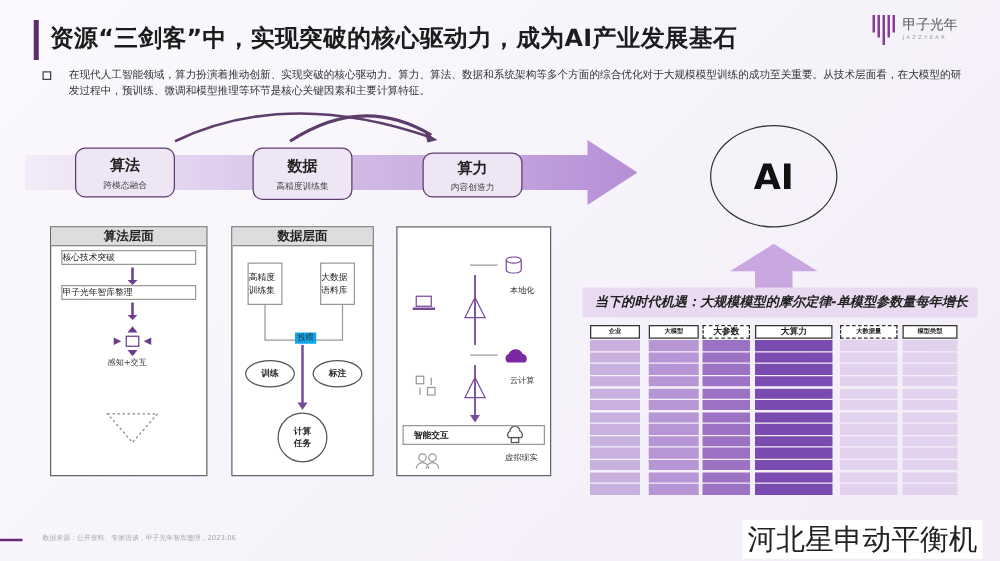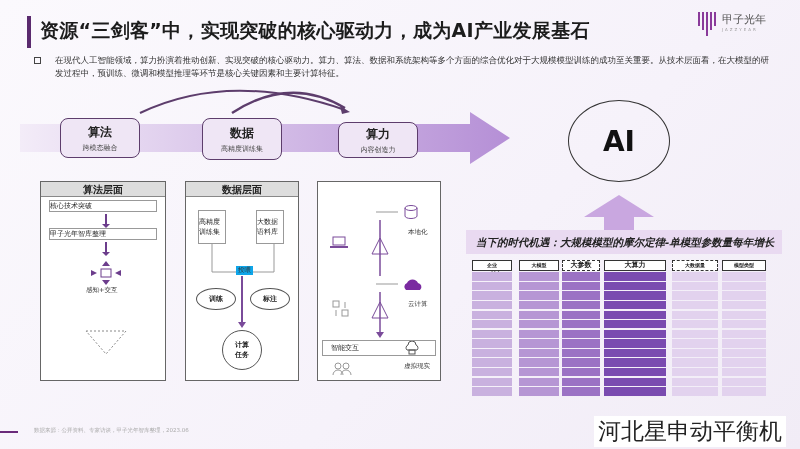--- a/index.html
+++ b/index.html
@@ -149,21 +149,21 @@
   <svg style="position:absolute;left:84px;top:95px" width="22" height="14">
     <path d="M4,13 a4,4 0 0 1 1,-7 a6,6 0 0 1 11,0 a4,4 0 0 1 2,7 z" fill="#7a2aa0"></path>
   </svg>
   <div class="lbl" style="left:90px;top:118px">云计算</div>
   <svg style="position:absolute;left:14px;top:118px" width="18" height="18">
     <rect x="1" y="1" width="6" height="6" fill="none" stroke="#999"></rect>
       <rect x="10" y="10" width="6" height="6" fill="none" stroke="#999"></rect>
     <line x1="13" y1="2" x2="13" y2="8" stroke="#999"></line>
       <line x1="4" y1="10" x2="4" y2="16" stroke="#999"></line>
   </svg>
-  <div class="box" style="left:4px;top:158px;width:114px;height:16px;text-align:left;padding-left:8px;line-height:15px;font-weight:normal">
+  <div class="box" style="left:4px;top:158px;width:114px;height:16px;text-align:left;padding-left:8px;line-height:15px;font-weight:bold">
     <span>智能交互</span>
   </div>
   <svg style="position:absolute;left:86px;top:159px" width="16" height="14">
     <path d="M3,9 a3,3 0 0 1 1,-5 a4,4 0 0 1 8,0 a3,3 0 0 1 1,5 z" fill="none" stroke="#555"></path>
       <rect x="5" y="9" width="6" height="4" fill="none" stroke="#555"></rect>
   </svg>
   <div class="lbl" style="left:86px;top:180px">虚拟现实</div>
   <svg style="position:absolute;left:14px;top:180px" width="20" height="14">
     <circle cx="6" cy="4" r="3" fill="none" stroke="#999"></circle>
       <circle cx="14" cy="4" r="3" fill="none" stroke="#999"></circle>

